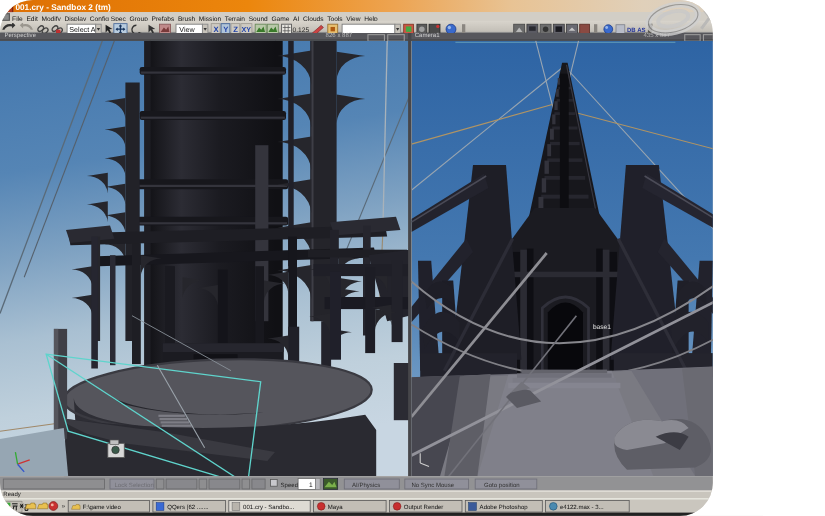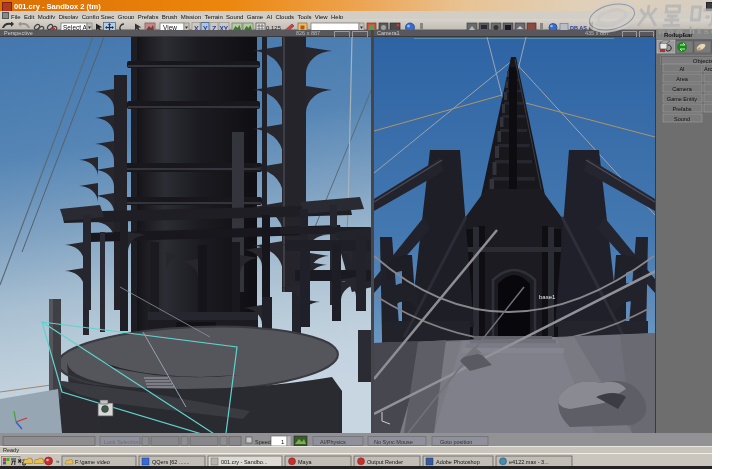--- a/index.html
+++ b/index.html
@@ -1,16 +1,16 @@
 <!DOCTYPE html>
 <html><head>
 <meta charset="utf-8">
 <style>
   html,body{margin:0;padding:0;}
-  #screen{position:relative;width:712px;height:469px;overflow:hidden;background:#D4D0C8;font-family:"Liberation Sans",sans-serif;}
+  #screen{position:relative;width:648px;height:469px;overflow:hidden;background:#D4D0C8;font-family:"Liberation Sans",sans-serif;border-radius:30px;}
   .abs{position:absolute;}
   .txt{white-space:nowrap;}
 </style>
 </head>
 <body>
 <div id="screen">
 
   <div class="abs" style="left:0;top:0;width:750px;height:11px;background:linear-gradient(90deg,#dd6f04 0%,#ec860c 30%,#eda452 48%,#e8c394 62%,#e0d0ba 78%,#d2cdc4 100%);"></div>
   <div class="abs" style="left:2px;top:2px;width:8px;height:8px;background:#b03a20;border:1px solid #7a2512;"></div>
   <div class="abs txt" style="left:14px;top:1.5px;font-size:7.5px;font-weight:bold;color:#fff;letter-spacing:0px;">001.cry - Sandbox 2 (tm)</div>

